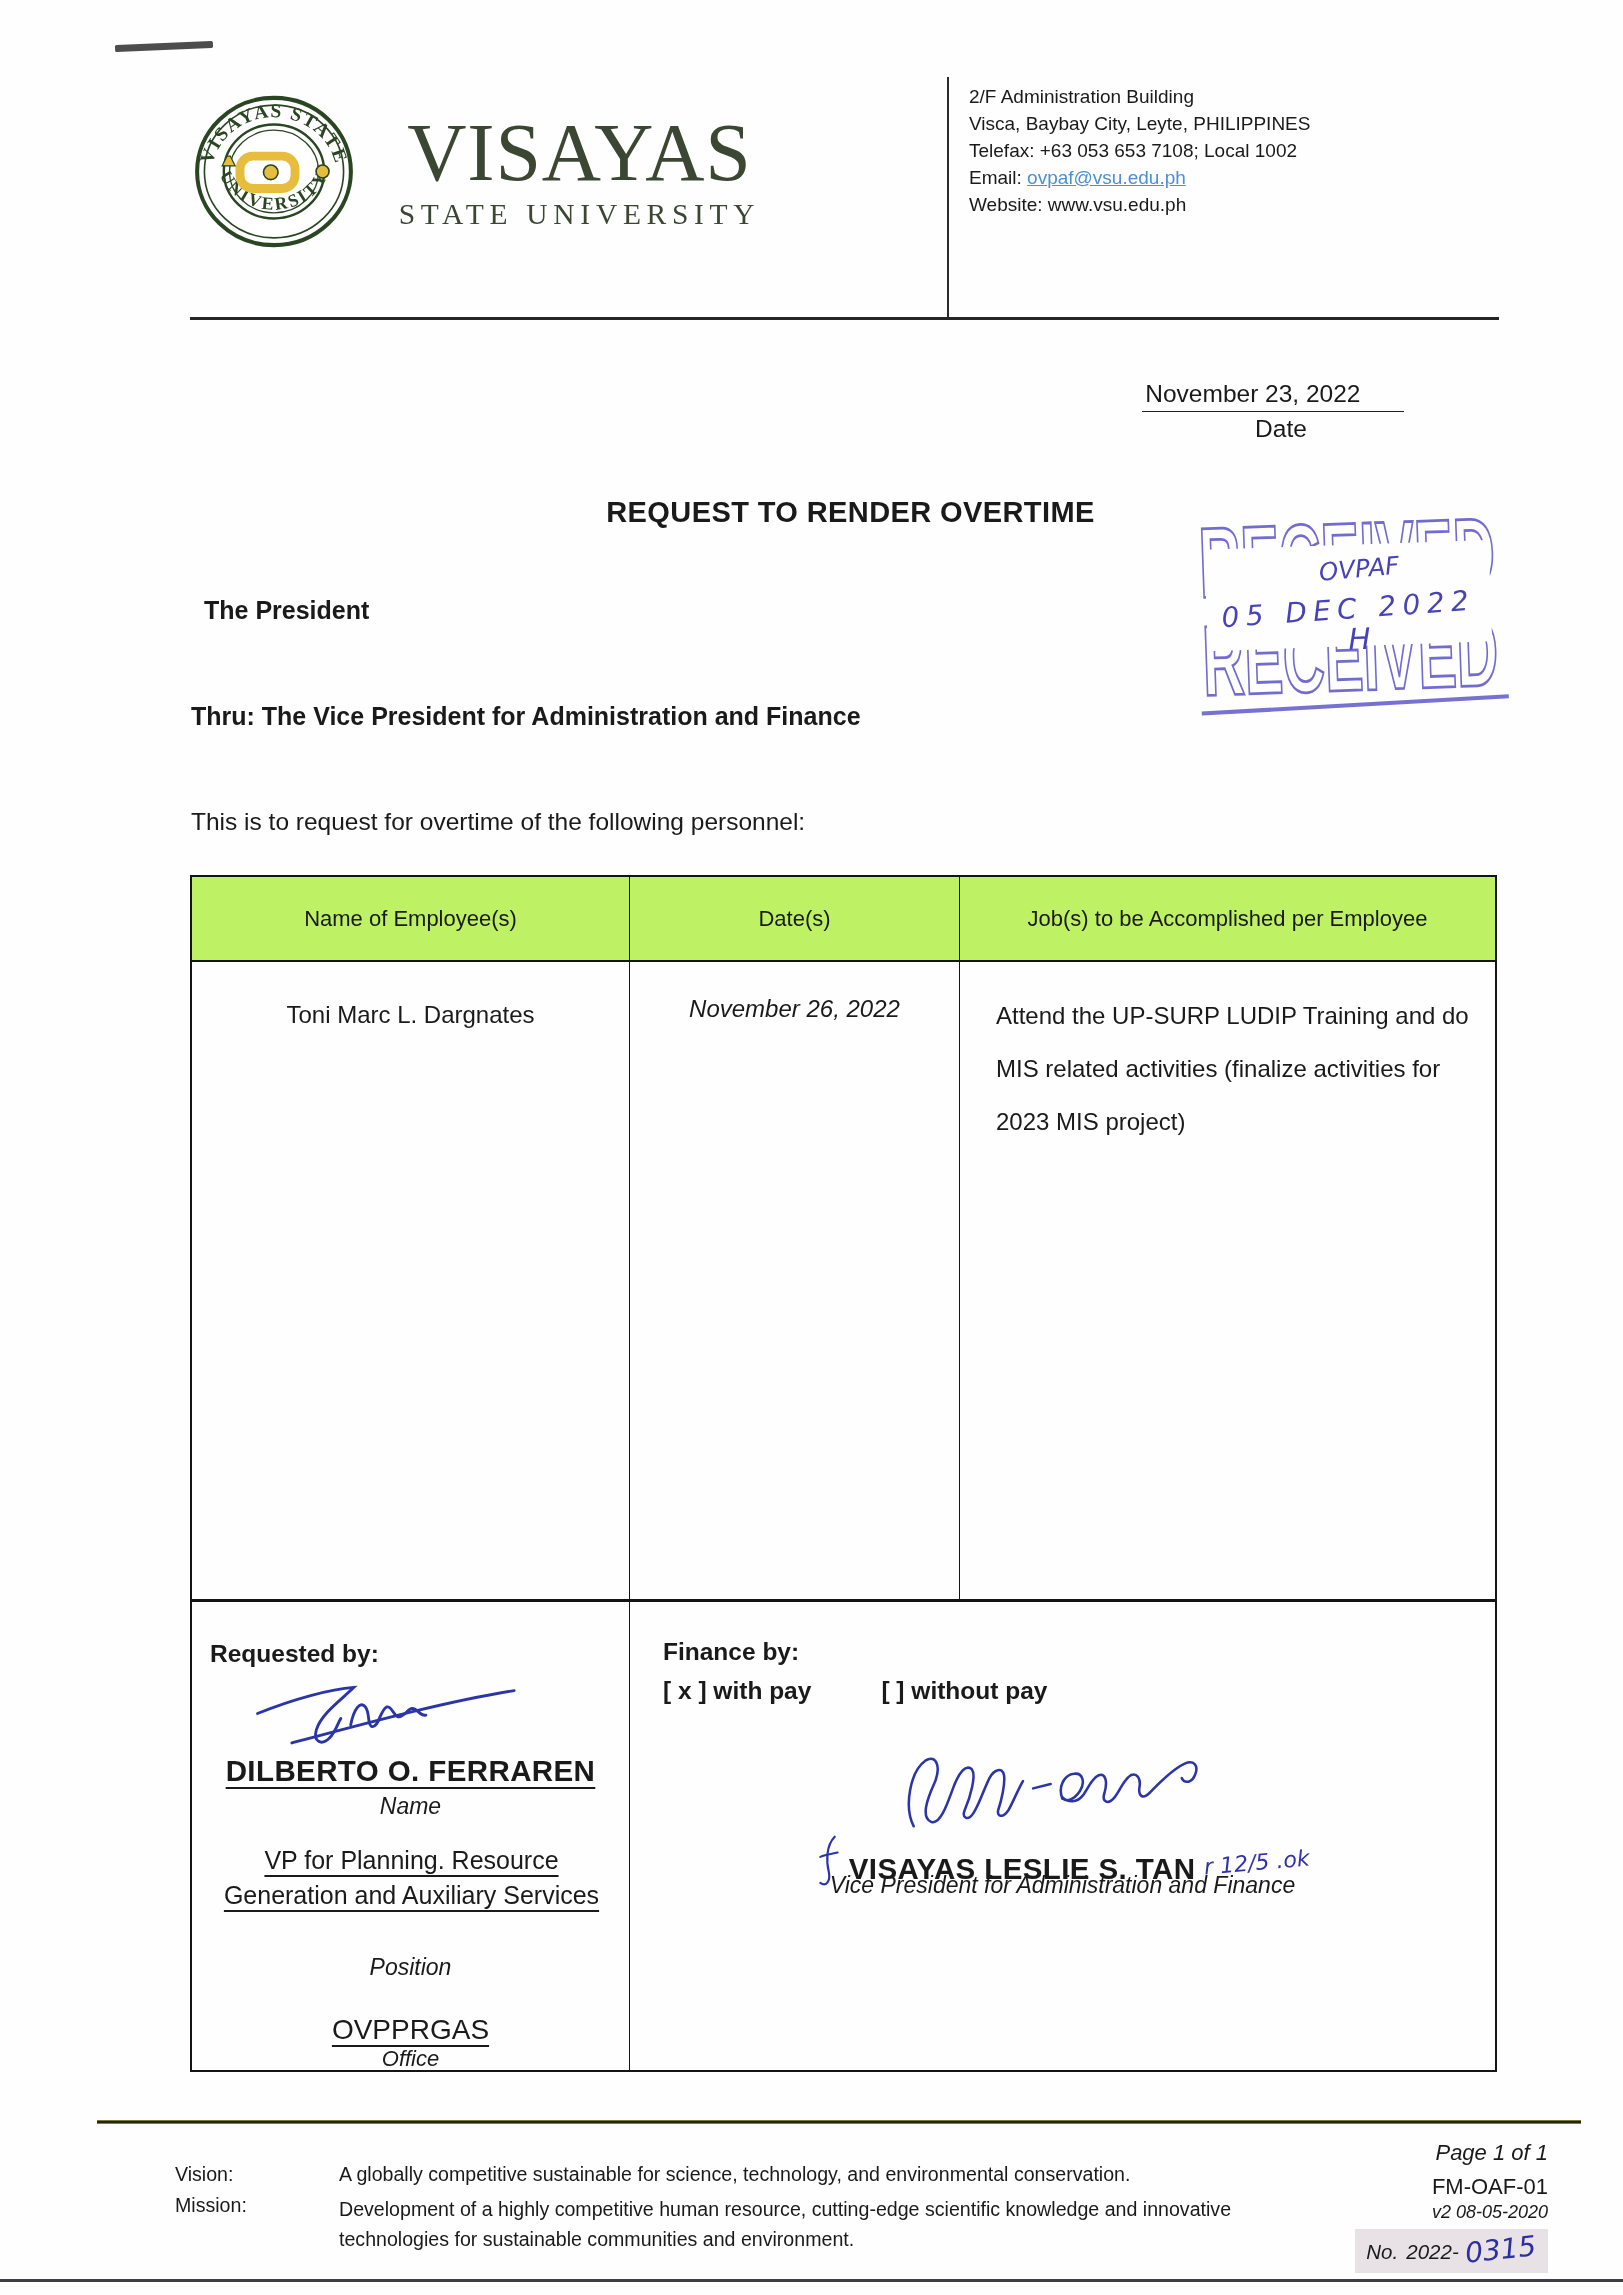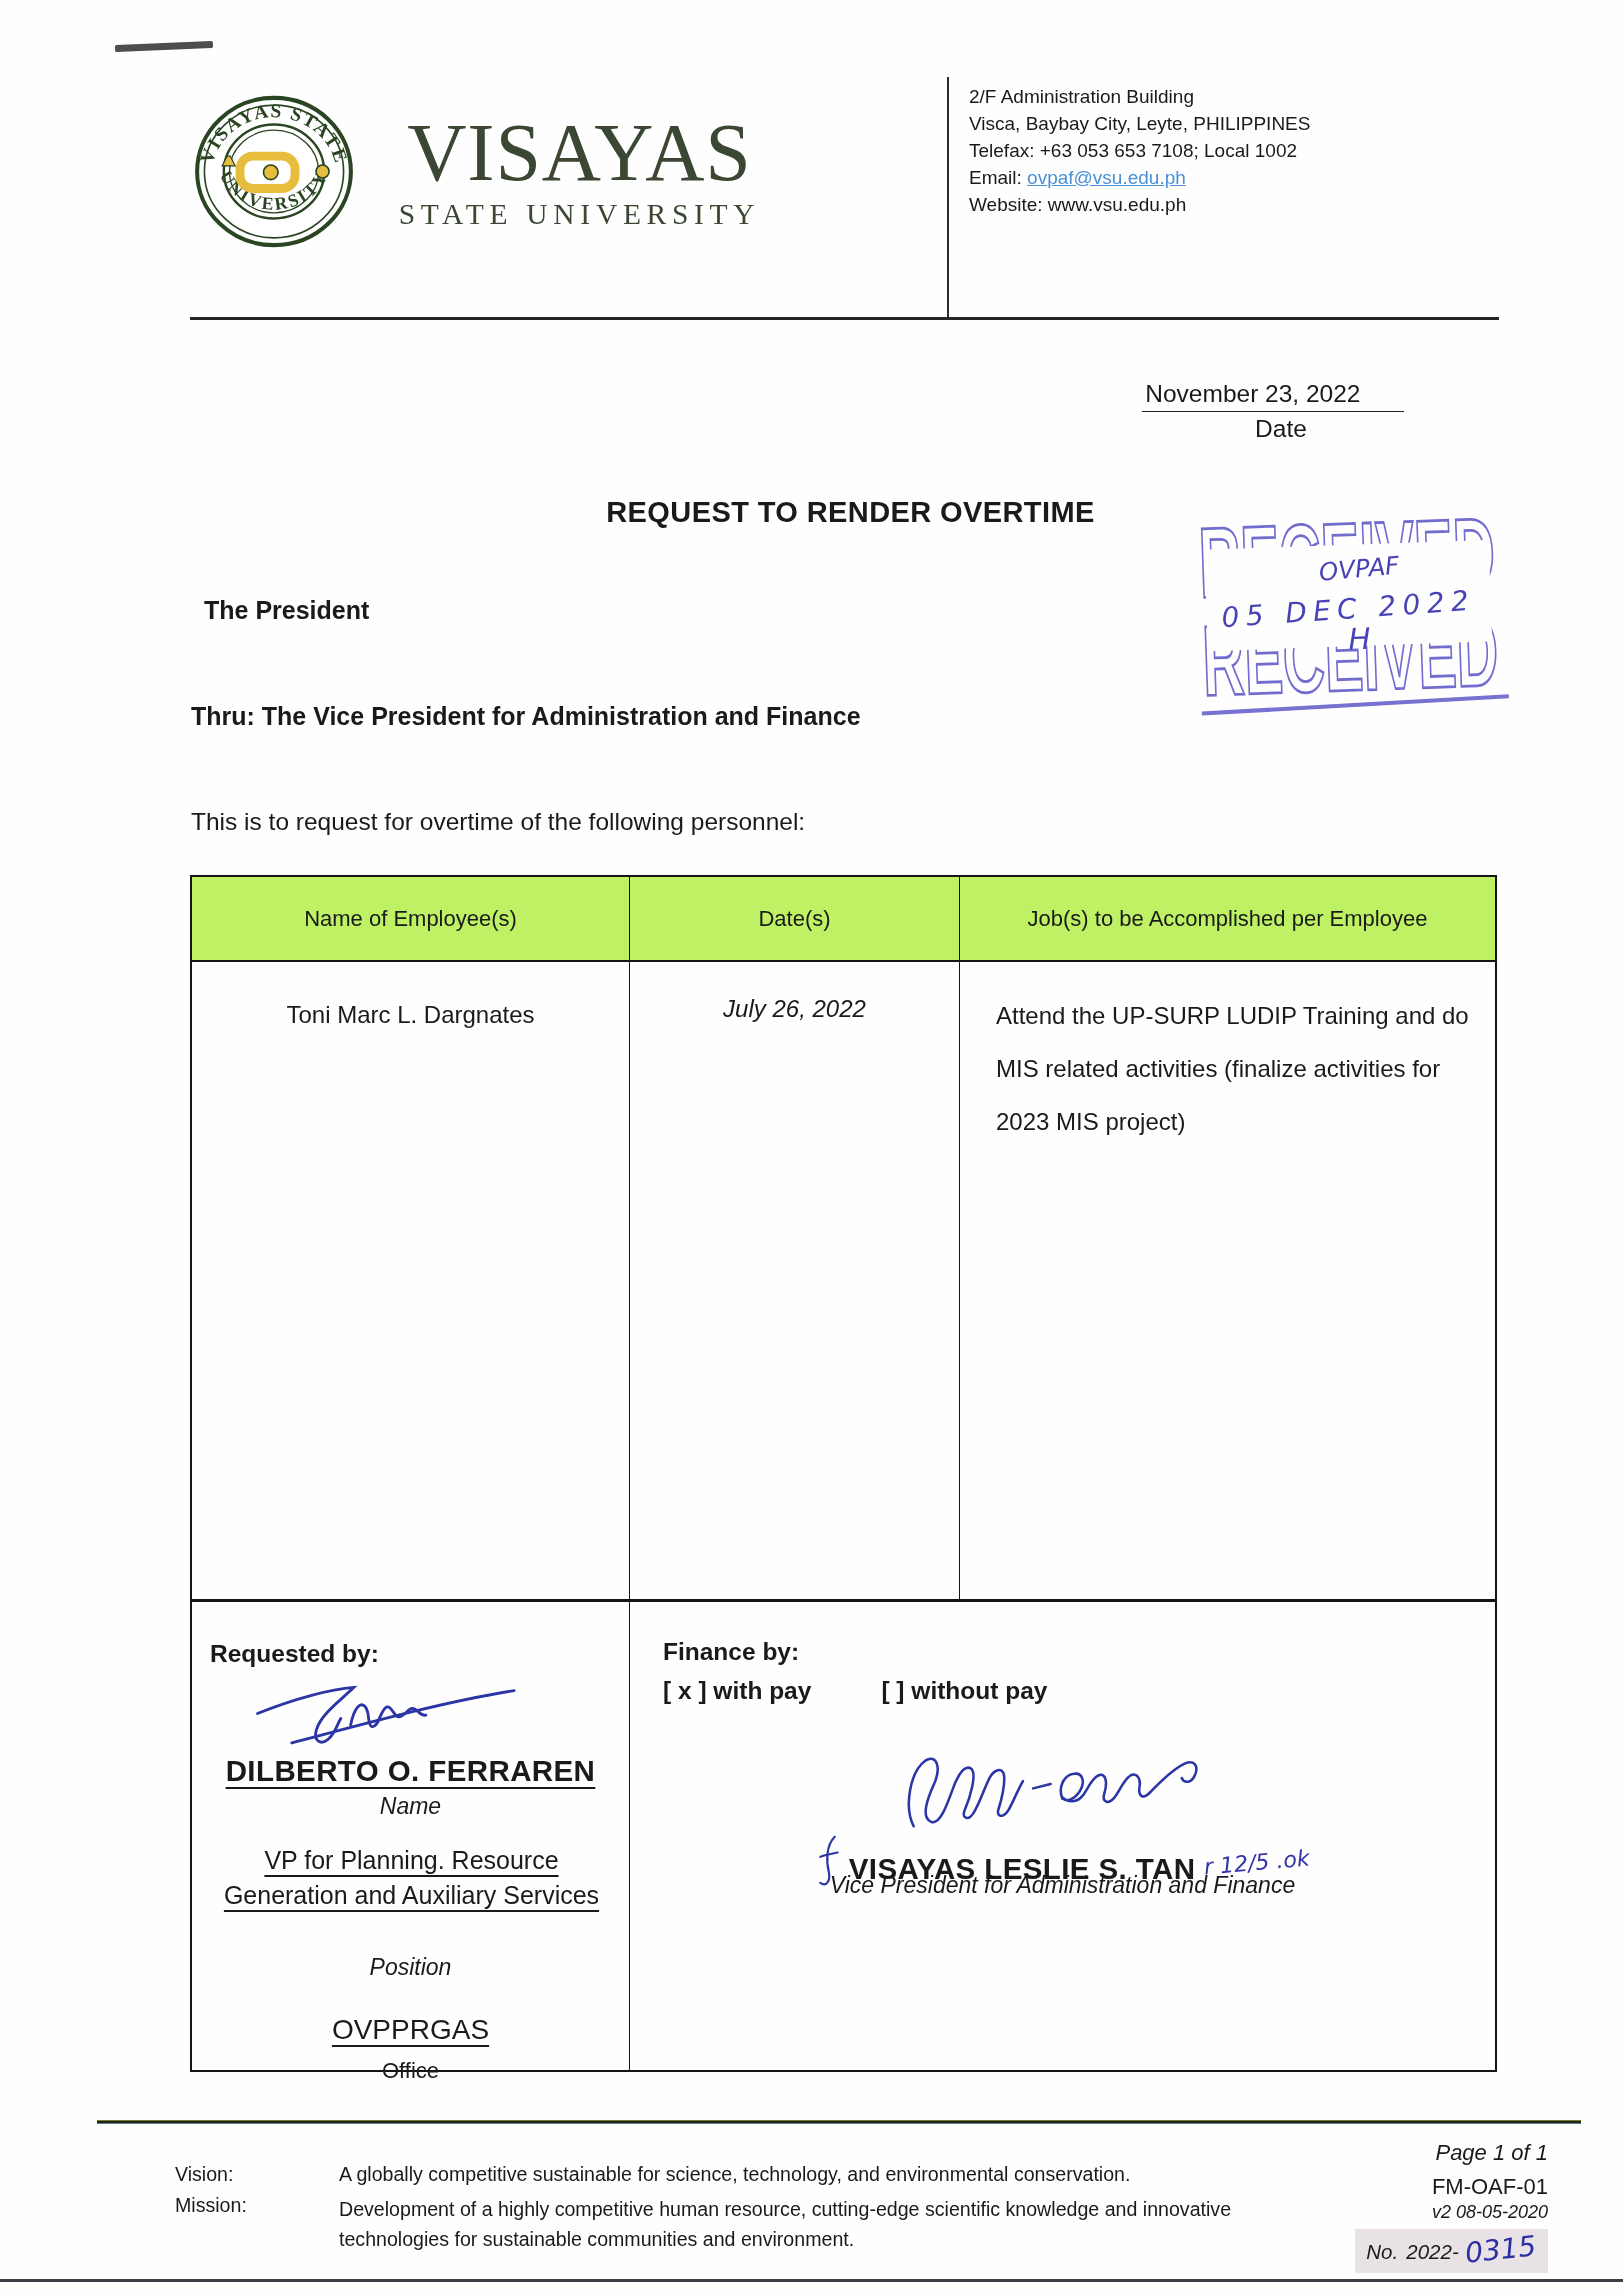--- a/index.html
+++ b/index.html
@@ -64,21 +64,21 @@
     font-size:29.5px;font-weight:bold;letter-spacing:0.4px;}
   .req-name-label{position:absolute;left:0;top:191px;width:100%;text-align:center;
     font-size:23px;font-style:italic;}
   .req-position{position:absolute;left:29.5px;top:241px;width:380px;text-align:center;
     font-size:25px;line-height:1.4;}
   .req-position-label{position:absolute;left:0;top:352px;width:100%;text-align:center;
     font-size:23px;font-style:italic;}
   .req-office{position:absolute;left:0;top:412px;width:100%;text-align:center;
     font-size:28px;}
   .req-office-label{position:absolute;left:0;top:444px;width:100%;text-align:center;
-    font-size:22px;margin-top:12px;}
+    font-size:22px;font-style:italic;}
   .appr-label{position:absolute;left:33px;top:36px;font-size:24.5px;font-weight:bold;}
   .pay-line{position:absolute;left:33px;top:75px;font-size:24.5px;font-weight:bold;}
   .pay-with{margin-right:70px;}
   .tan-sig{position:absolute;left:245px;top:131px;}
   .appr-name-row{position:absolute;left:0;top:229px;width:100%;text-align:center;white-space:nowrap;}
   .f-flourish{vertical-align:-11.5px;margin-right:4.9px;}
   .appr-name{font-size:29.5px;font-weight:bold;letter-spacing:0.4px;}
   .appr-annotation{display:inline-block;color:#3233a8;font-size:22px;font-style:italic;
     transform:rotate(-5deg);margin-left:8.2px;position:relative;top:-8.2px;
     font-family:"DejaVu Sans",sans-serif;}
@@ -177,21 +177,21 @@
   <div class="abs intro">This is to request for overtime of the following personnel:</div>
 
   <div class="abs ot-table">
     <div class="t-row t-head">
       <div class="t-cell c1 head-cell">Name of Employee(s)</div>
       <div class="t-cell c2 head-cell">Date(s)</div>
       <div class="t-cell c3 head-cell">Job(s) to be Accomplished per Employee</div>
     </div>
     <div class="t-row t-body">
       <div class="t-cell c1 body-name">Toni Marc L. Dargnates</div>
-      <div class="t-cell c2 body-date">July 26, 2022</div>
+      <div class="t-cell c2 body-date">November 26, 2022</div>
       <div class="t-cell c3 body-job">Attend the UP-SURP LUDIP Training and do MIS related activities (finalize activities for 2023 MIS project)</div>
     </div>
     <div class="t-row t-sign">
 
       <div class="t-cell sc1 sign-cell">
         <div class="sign-label">Requested by:</div>
         <div class="ferraren-sig">
           <svg width="278" height="94" viewBox="0 0 340 115" fill="none" stroke="#2b35a5" stroke-width="3.5" stroke-linecap="round">
             <path d="M 14,52 C 58,34 104,22 132,20 C 118,34 92,52 86,72 C 82,86 92,92 102,82 C 110,74 112,64 116,58"></path>
             <path d="M 128,66 C 132,46 140,36 146,44 C 152,52 148,66 154,68 C 162,70 164,48 172,44 C 178,42 180,54 186,56 C 192,58 196,48 202,46 C 210,44 212,56 220,54"></path>

